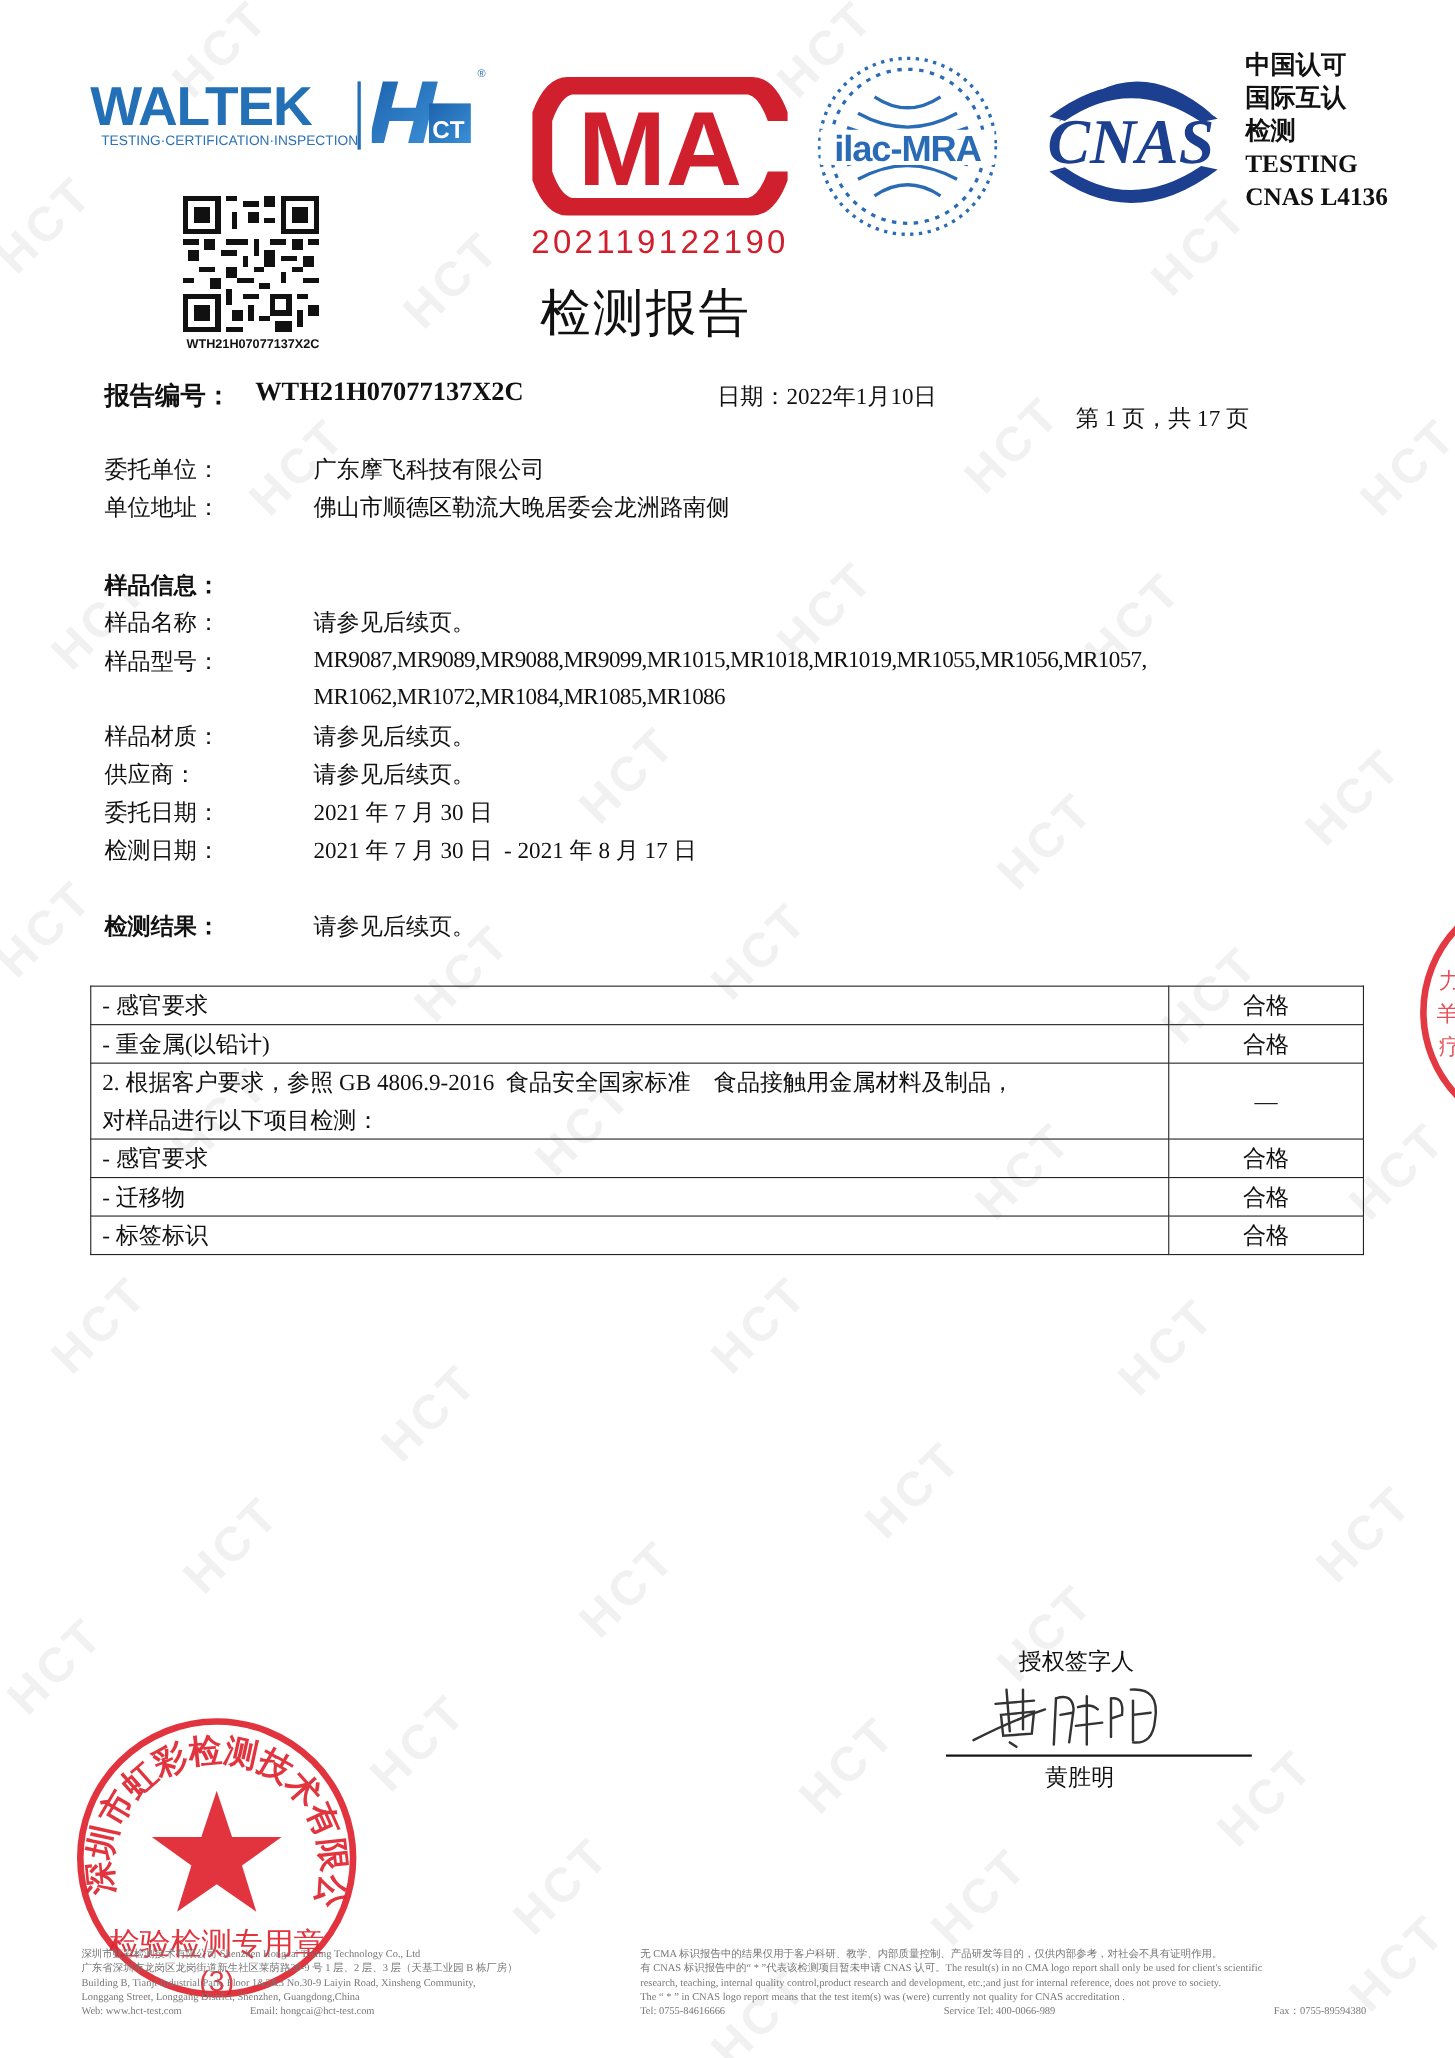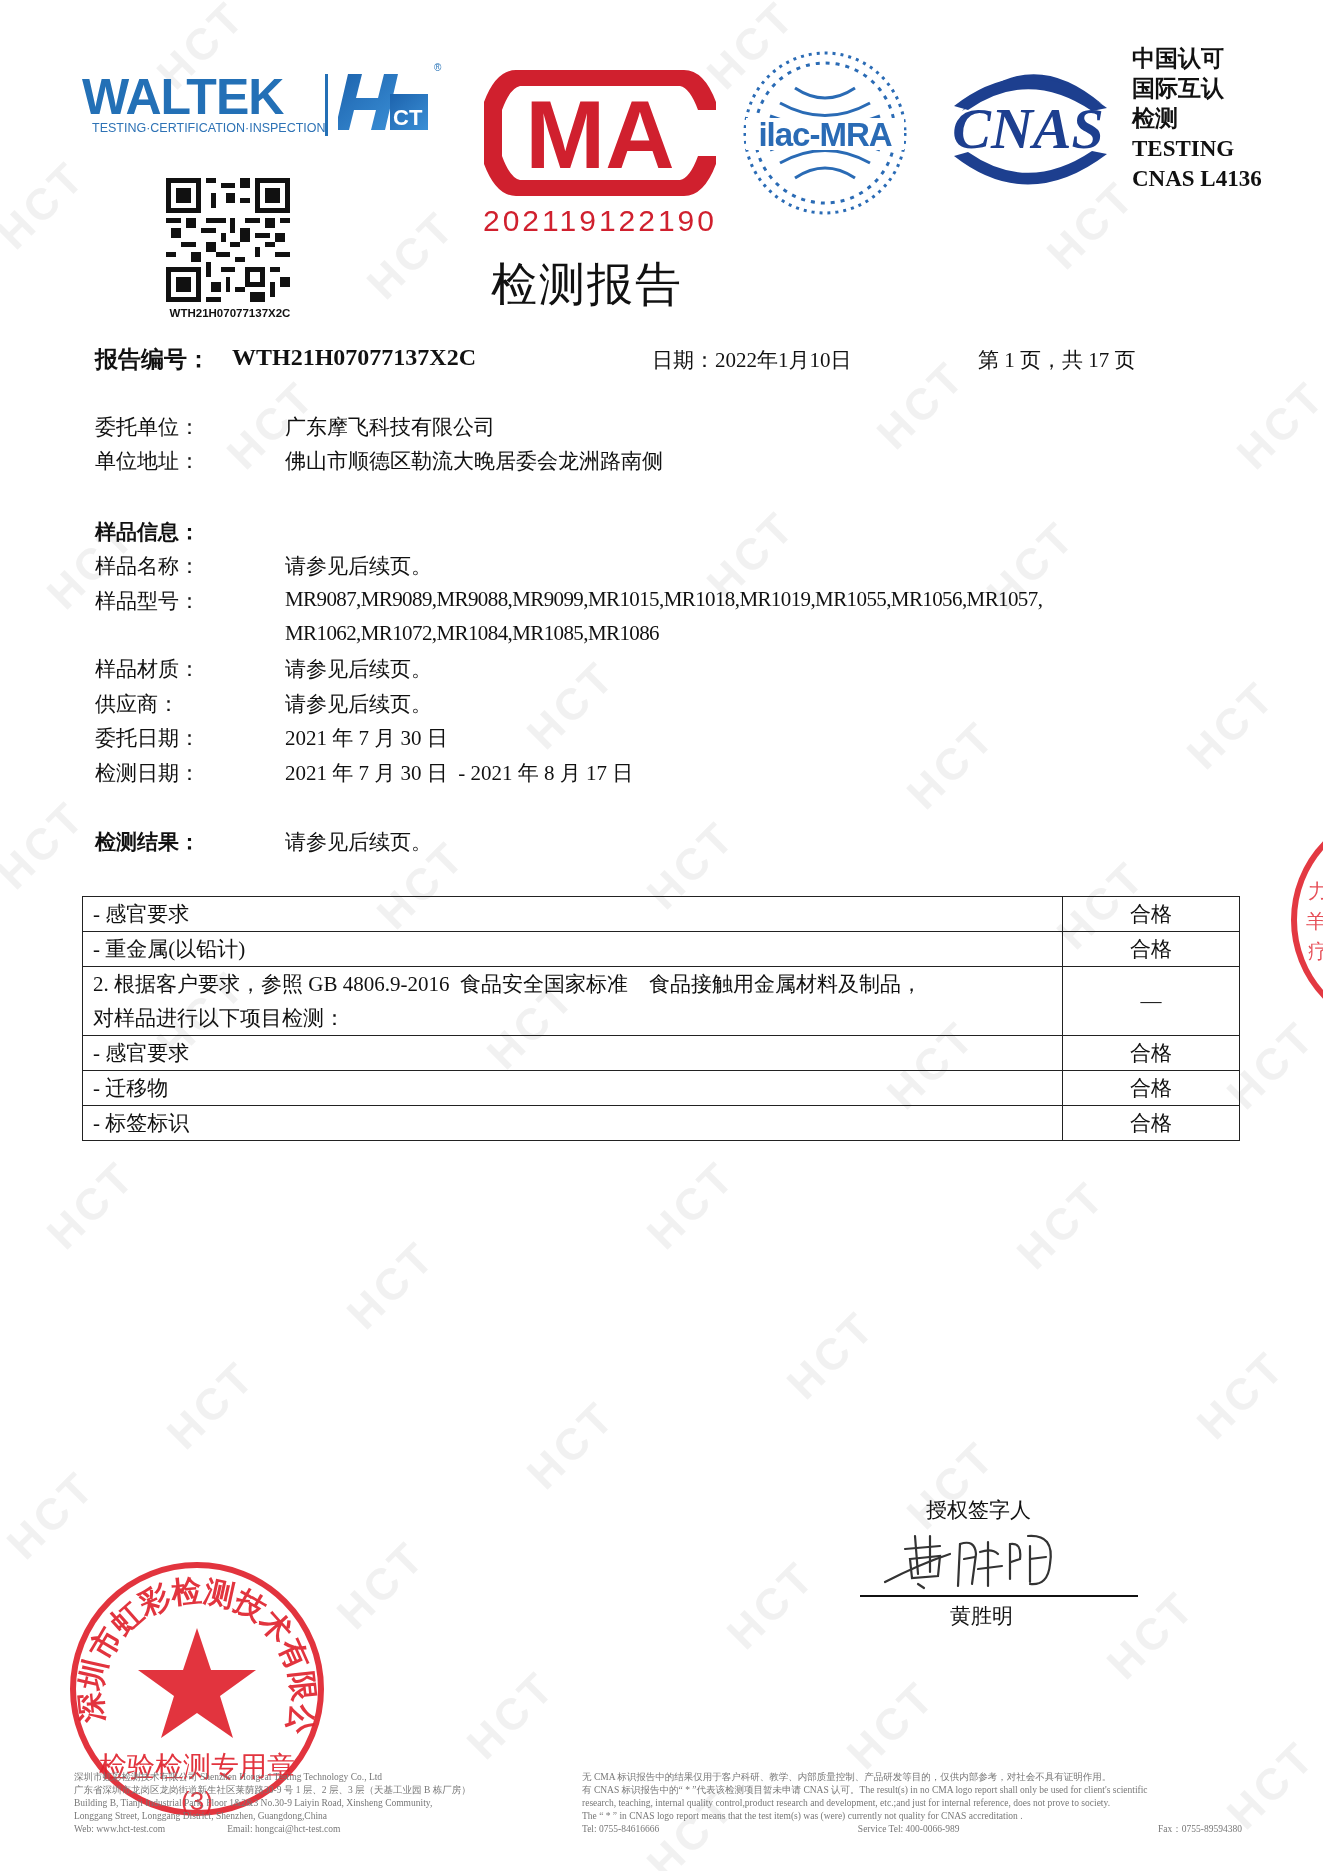--- a/index.html
+++ b/index.html
@@ -215,21 +215,21 @@
   <div>检测</div>
   <div>TESTING</div>
   <div>CNAS L4136</div>
 </div>
 
 <div class="abs title">检测报告</div>
 
 <div class="abs hdr-line rpt-label" style="top:344px">报告编号：</div>
 <div class="abs hdr-line rpt-num" style="top:344px">WTH21H07077137X2C</div>
 <div class="abs hdr-line date" style="top:346px">日期：2022年1月10日</div>
-<div class="abs hdr-line page" style="top:346px">第 1 页，共 17 页</div>
+<div class="abs hdr-line page" style="top:366px">第 1 页，共 17 页</div>
 
 <div>
   <div class="lbl" style="top:413px">委托单位：</div>
   <div class="val" style="top:413px">广东摩飞科技有限公司</div>
   <div class="lbl" style="top:447px">单位地址：</div>
   <div class="val" style="top:447px">佛山市顺德区勒流大晚居委会龙洲路南侧</div>
 </div>
 
 <div>
   <div class="lbl bold-lbl" style="top:518px">样品信息：</div>

